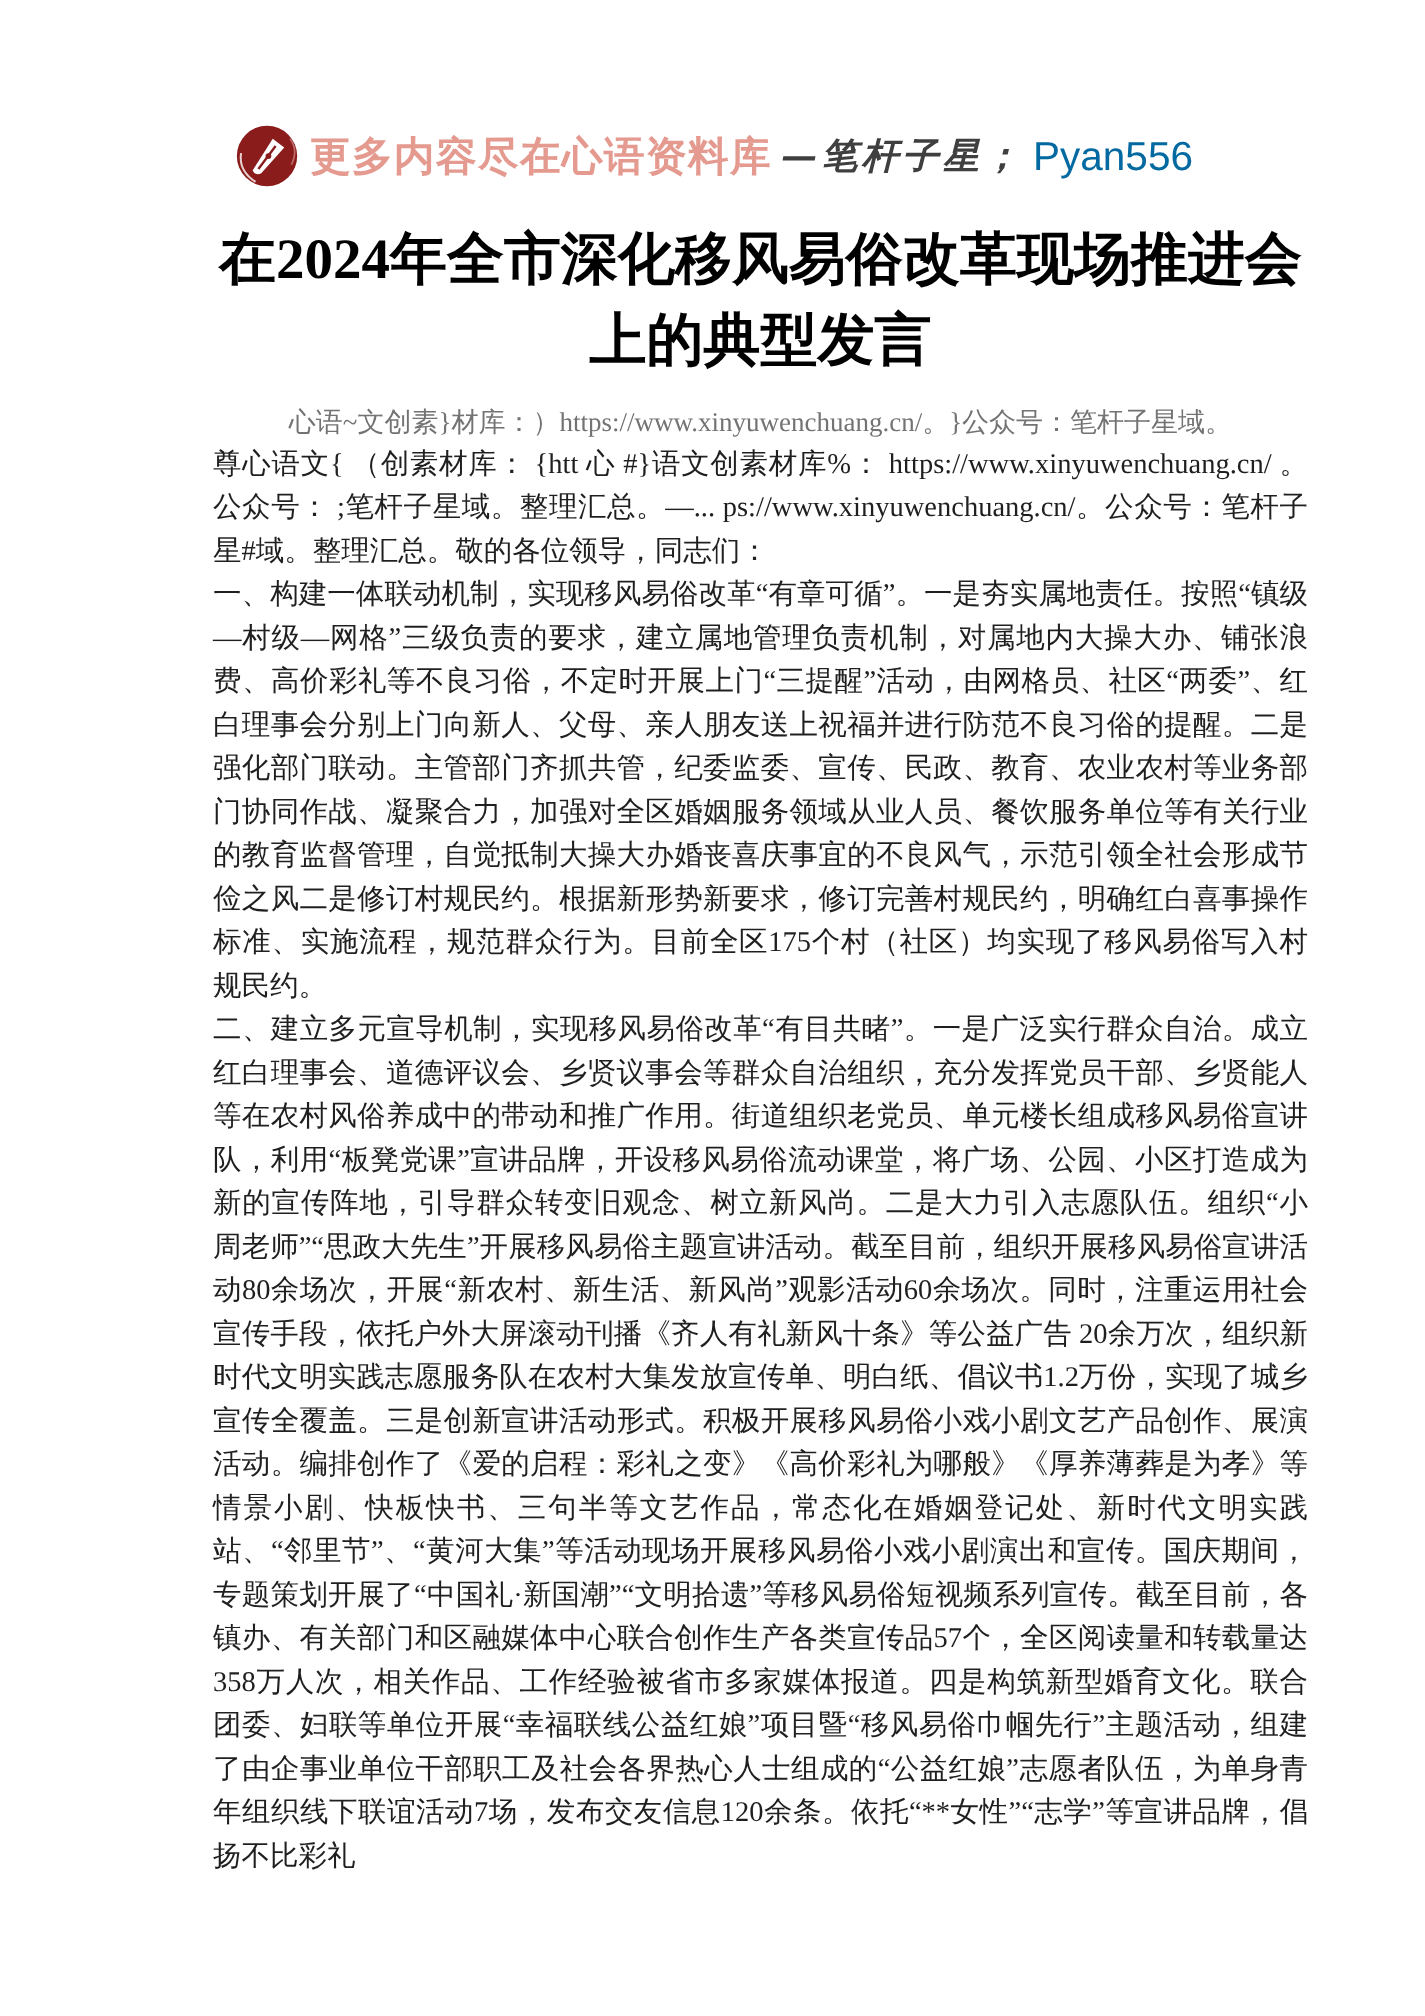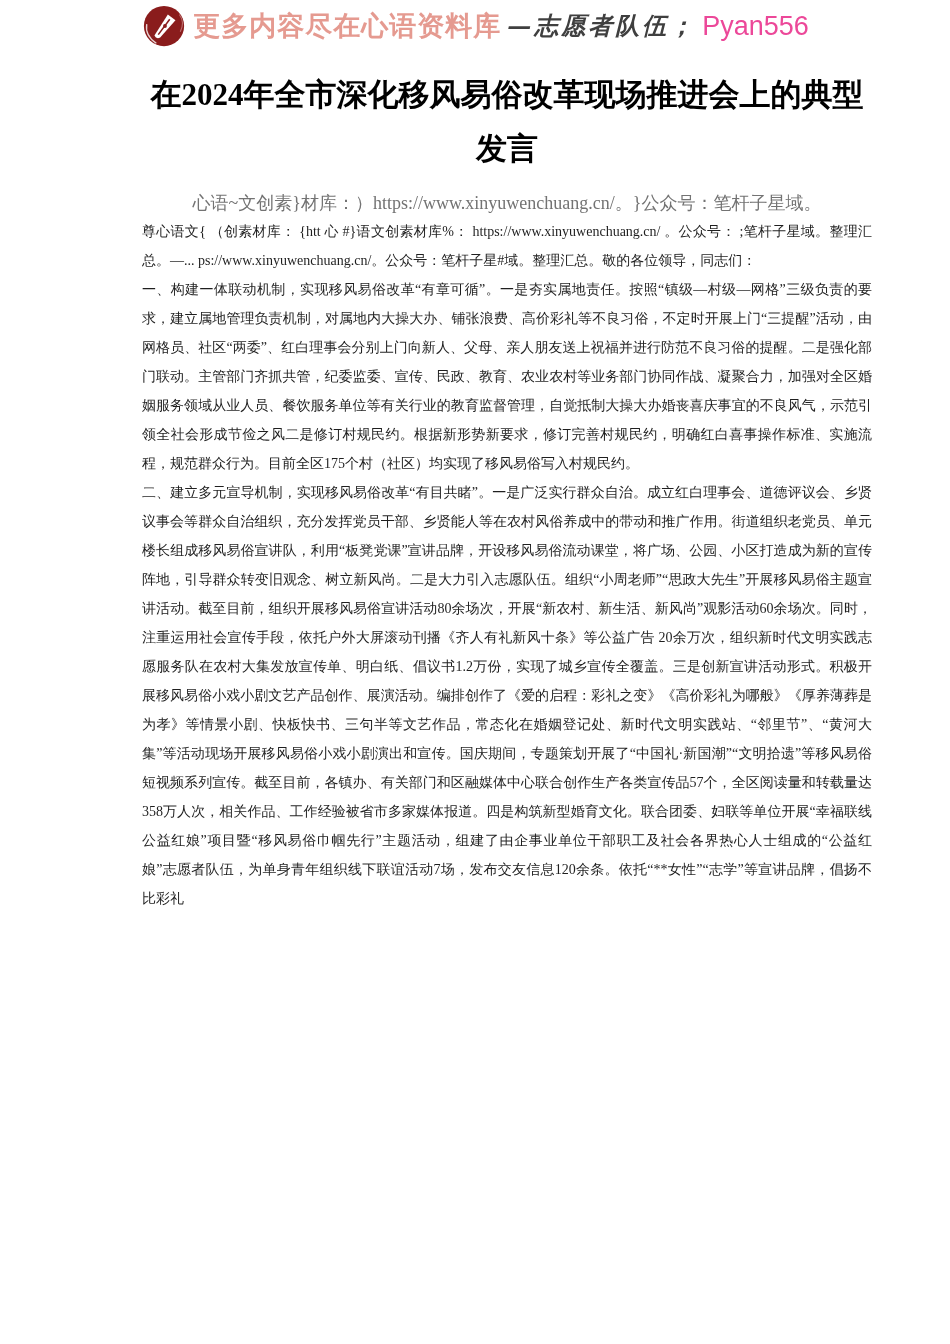--- a/index.html
+++ b/index.html
@@ -14,21 +14,21 @@
     box-sizing:border-box;
     overflow:hidden;
   }
   .brandline{
     display:flex;
     align-items:center;
     justify-content:center;
     gap:6px;
     height:52px;
   }
-  .brandline.header{}
+  .brandline.header{padding-top:78px;}
   .logo{
     width:46px;height:46px;flex:0 0 auto;display:inline-block;
   }
   .wm-text{
     font-size:27px;
     letter-spacing:1px;
     font-weight:bold;
     font-family:"Liberation Serif","DejaVu Serif",serif;
   }
   .wm-label{
@@ -41,35 +41,35 @@
   .wm-id{
     font-size:27px;
     font-family:"Liberation Sans","DejaVu Sans",sans-serif;
   }
   .content{
     margin-left:142px;
     width:730px;
   }
   .doc-title{
     margin:16px 0 14px 0;
-    font-size:31px;
+    font-size:38px;
     line-height:54px;
     font-weight:bold;
     text-align:center;
     color:#000000;
   }
   .subtitle{
     text-align:center;
     font-size:18px;
     line-height:27px;
     color:#737373;
   }
   .body-text p{
     margin:0;
-    font-size:14px;
+    font-size:19px;
     line-height:29px;
     text-align:justify;
     text-justify:inter-ideograph;
     word-break:break-all;
     color:#1f1f1f;
   }
 </style>
 </head>
 <body>
 
@@ -80,22 +80,22 @@
       <svg viewBox="0 0 48 48" width="46" height="46">
         <circle cx="24" cy="24" r="21" fill="#8a1c1c"></circle>
         <path d="M14 34 L28 12 L36 18 L20 36 Q16 38 14 34 Z" fill="#ffffff"></path>
         <line x1="18" y1="33" x2="30" y2="17" stroke="#8a1c1c" stroke-width="1.6"></line>
         <circle cx="25" cy="24" r="2" fill="#8a1c1c"></circle>
         <path d="M6 22 Q4 34 16 42" fill="none" stroke="#ffffff" stroke-width="1.4" opacity="0.8"></path>
         <path d="M40 12 Q46 20 41 30" fill="none" stroke="#c97f7f" stroke-width="1.2" opacity="0.8"></path>
       </svg>
     </span>
     <span class="wm-text" style="color:#e59a90">更多内容尽在心语资料库</span>
-    <span class="wm-label" style="color:#3f3f3f">—志愿者队伍；</span>
-    <span class="wm-id" style="color:#ec4899">Pyan556</span>
+    <span class="wm-label" style="color:#3f3f3f">—笔杆子星；</span>
+    <span class="wm-id" style="color:#0369a1">Pyan556</span>
   </div>
 
   <div class="content">
 
     <h1 class="doc-title">在2024年全市深化移风易俗改革现场推进会上的典型发言</h1>
 
     <div class="subtitle">
       <div>心语~文创素}材库：）https://www.xinyuwenchuang.cn/。}公众号：笔杆子星域。</div>
     </div>
 

